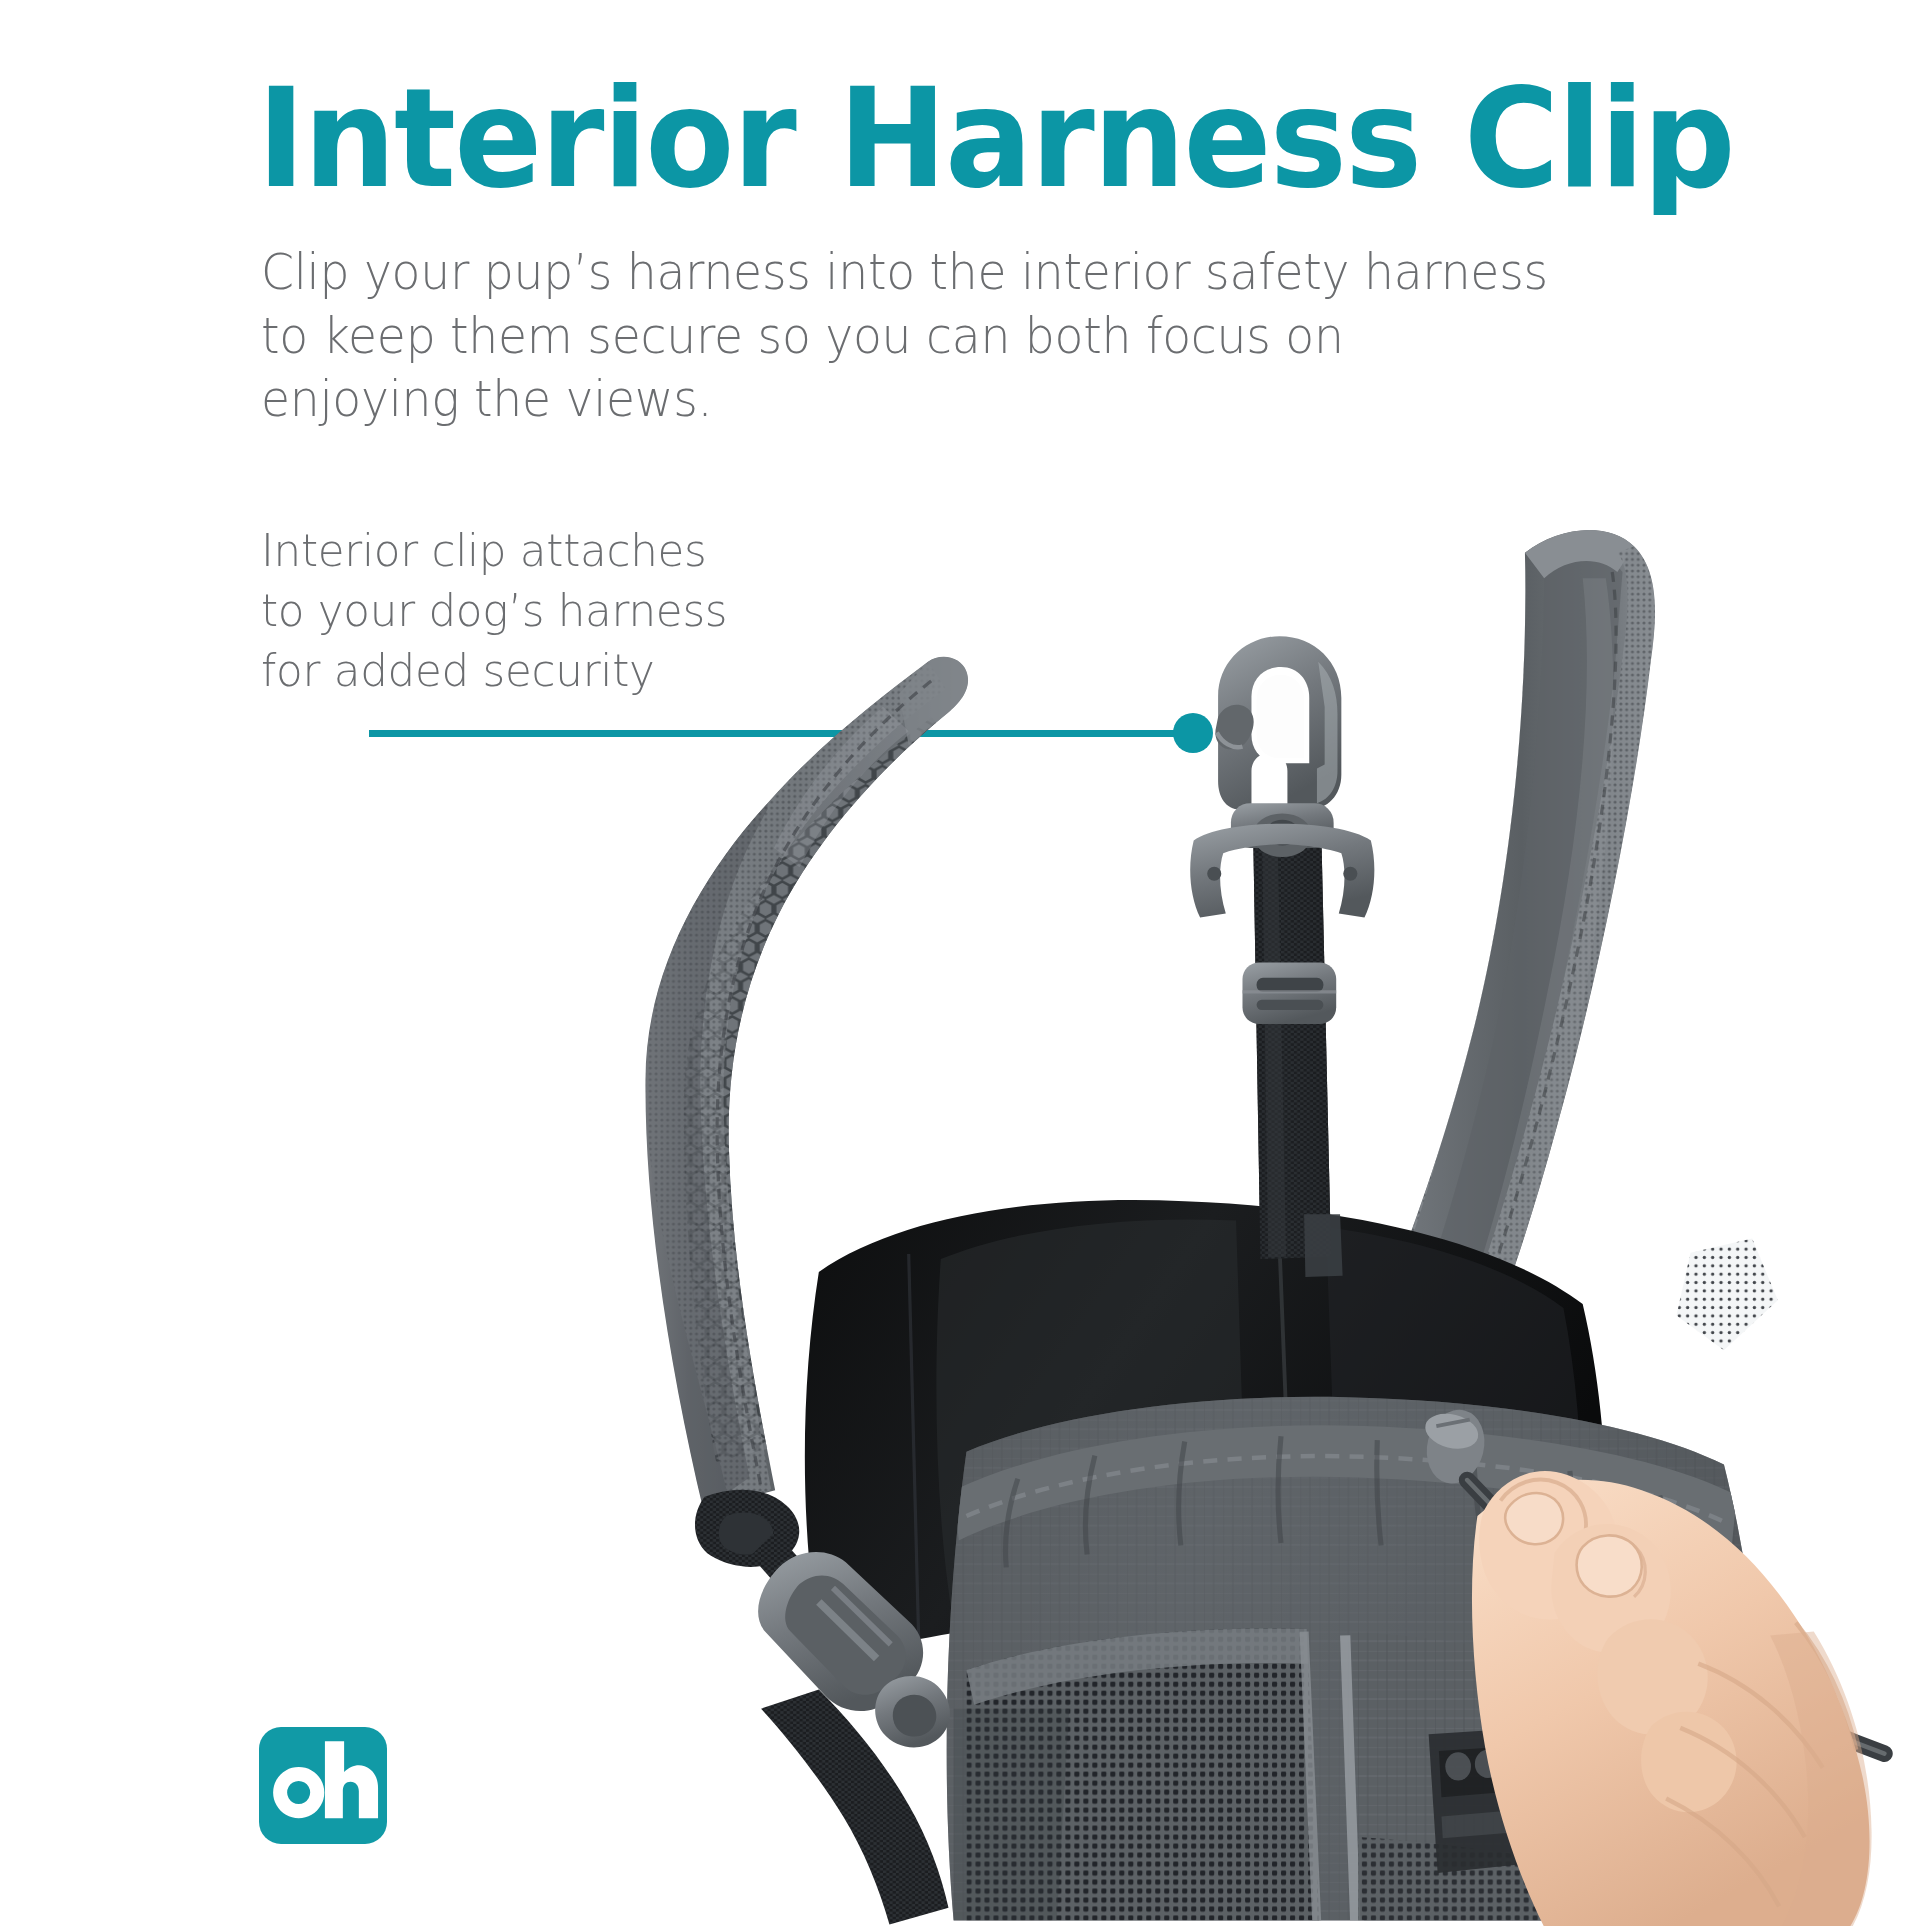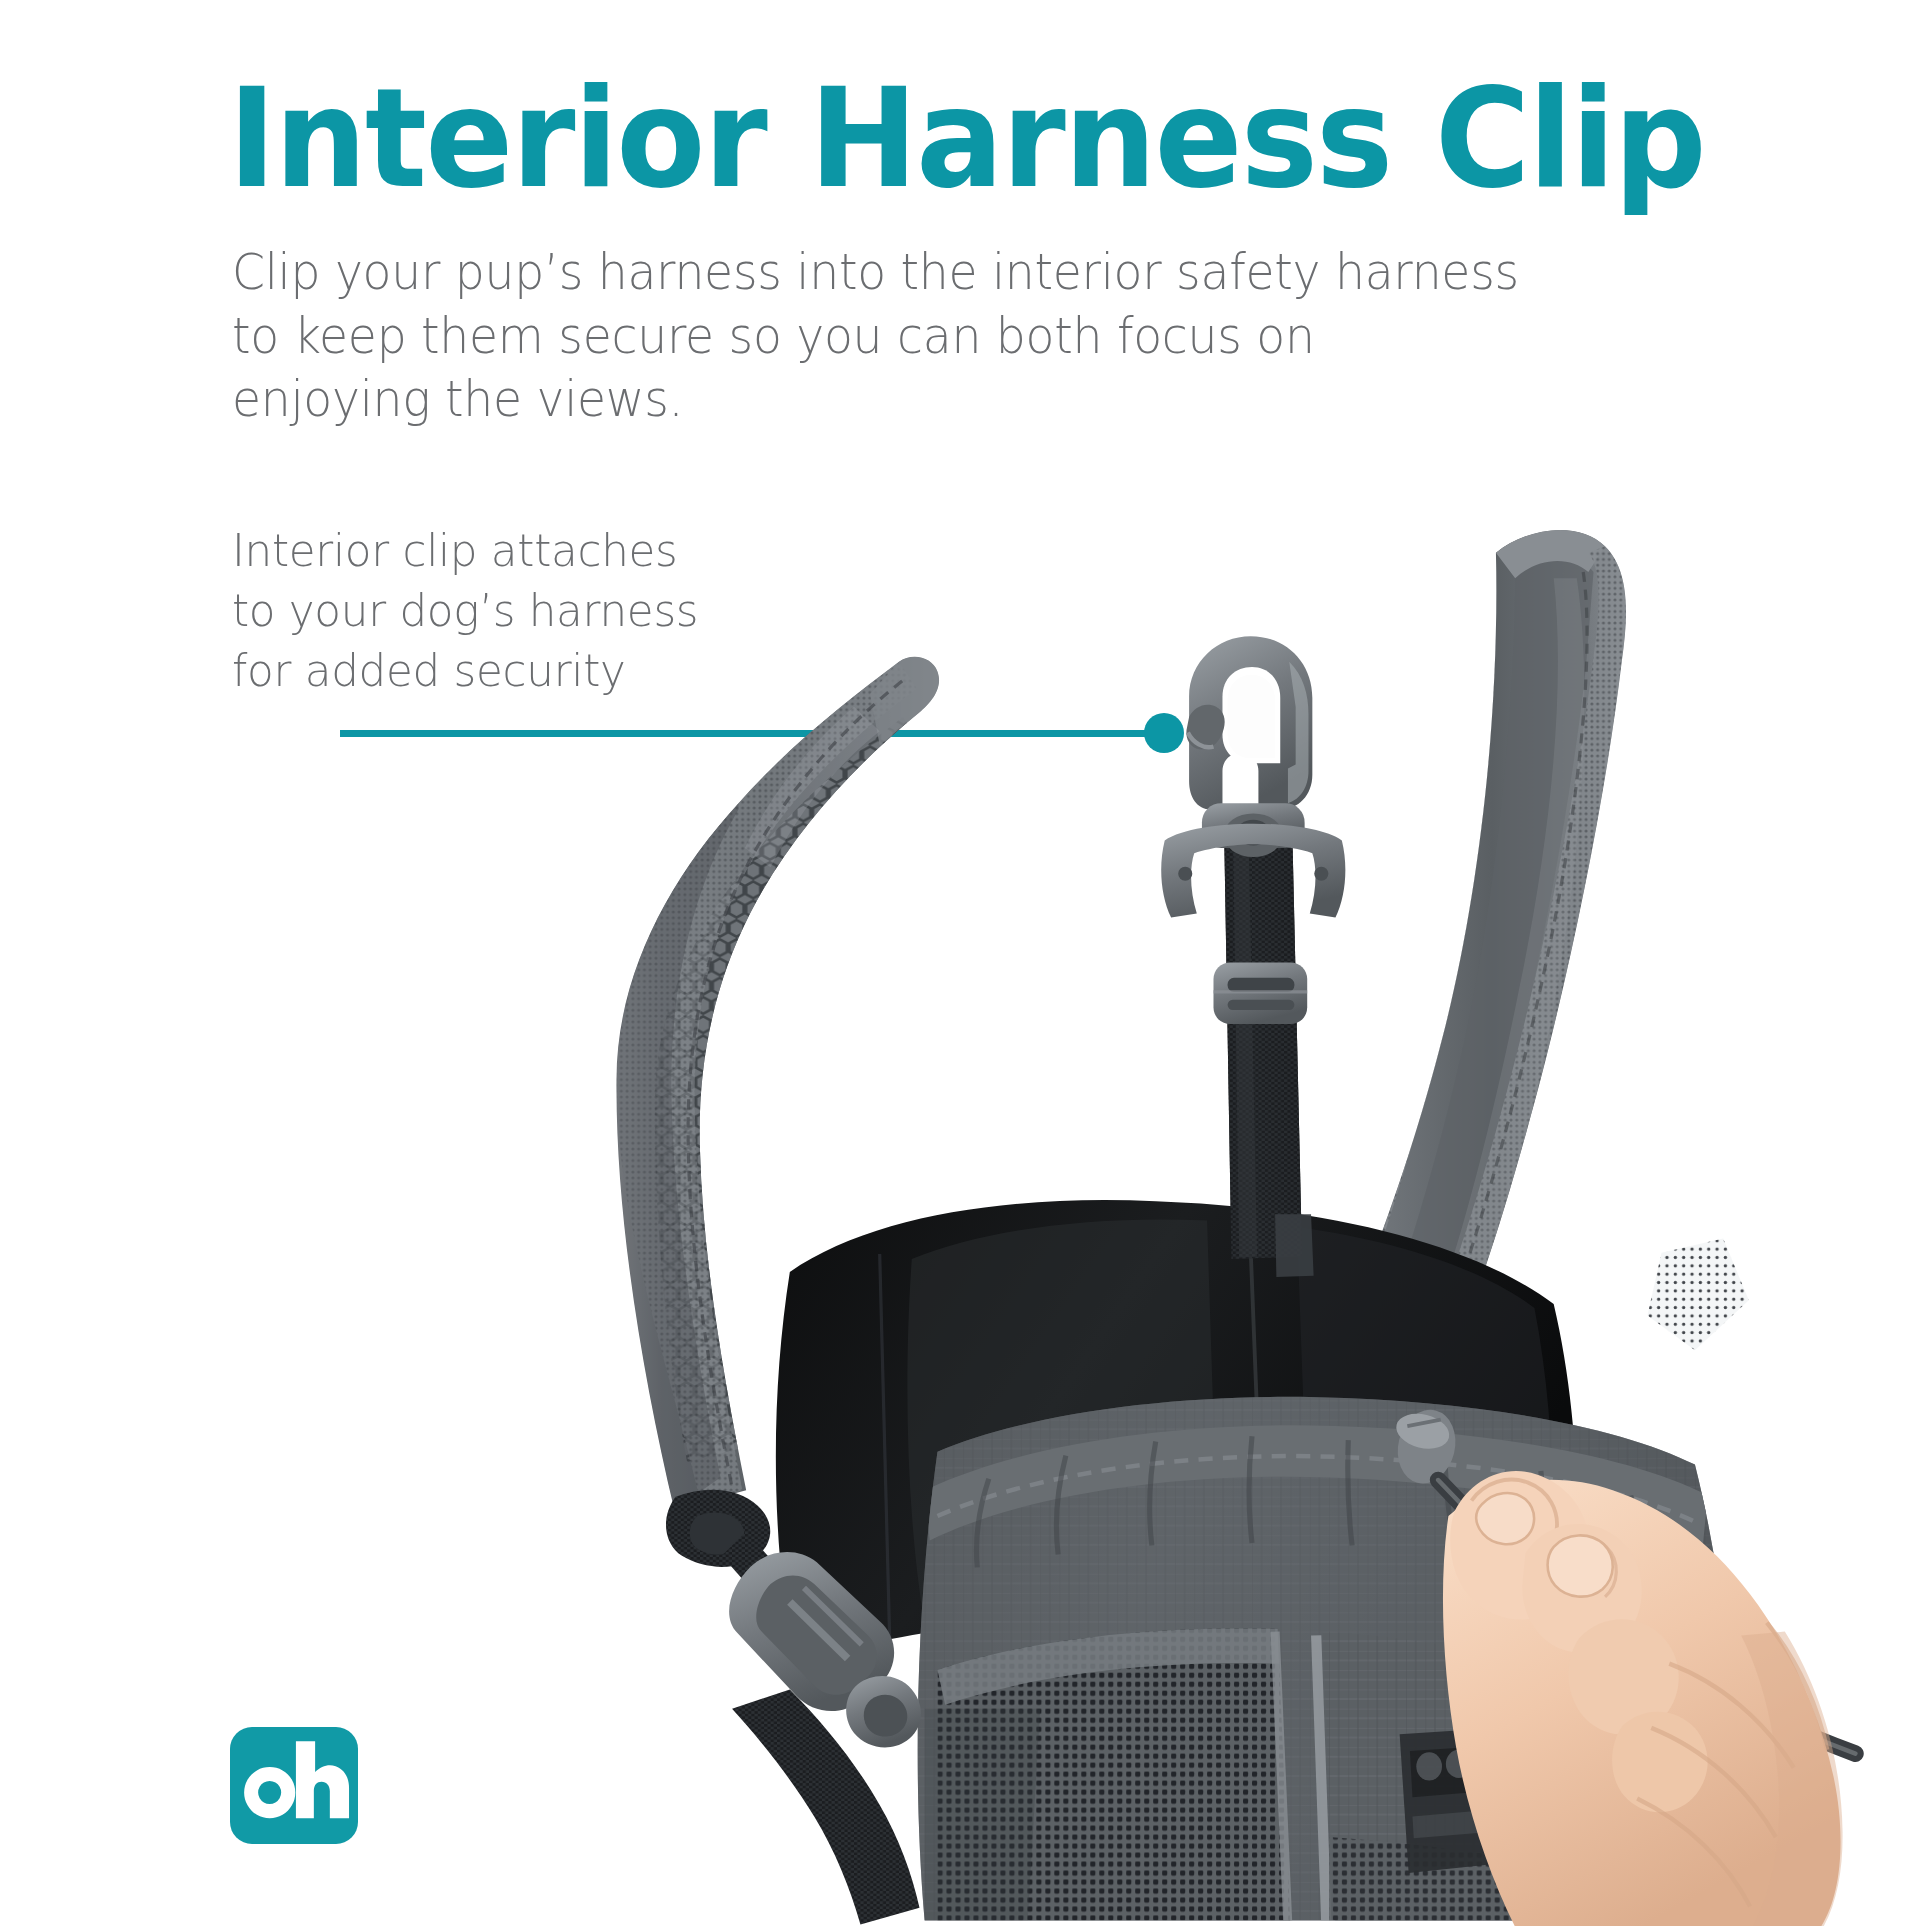--- a/index.html
+++ b/index.html
@@ -1,19 +1,19 @@
 <!DOCTYPE html>
 <html style="font-size:10.3px"><head>
 <meta charset="utf-8">
 <style>
   html,body{margin:0;padding:0;background:#fff;}
   body{width:1926px;height:1926px;position:relative;overflow:hidden;
        font-family:"Liberation Sans","DejaVu Sans",sans-serif;background:#ffffff;}
 
-  .canvas{position:absolute;inset:0;width:1764px;height:1926px;background:#ffffff;}
+  .canvas{position:absolute;inset:0;width:1764px;height:1926px;background:#ffffff;margin-left:29px;}
 
   
   .headline{
     position:absolute;left:228px;top:71px;
     font-size:138px;line-height:0.98;font-weight:700;
     letter-spacing:-1.9px;
     color:#0c96a5;
     font-family:"DejaVu Sans","Liberation Sans",sans-serif;
     transform:scaleX(0.94);transform-origin:left top;
     white-space:nowrap;

